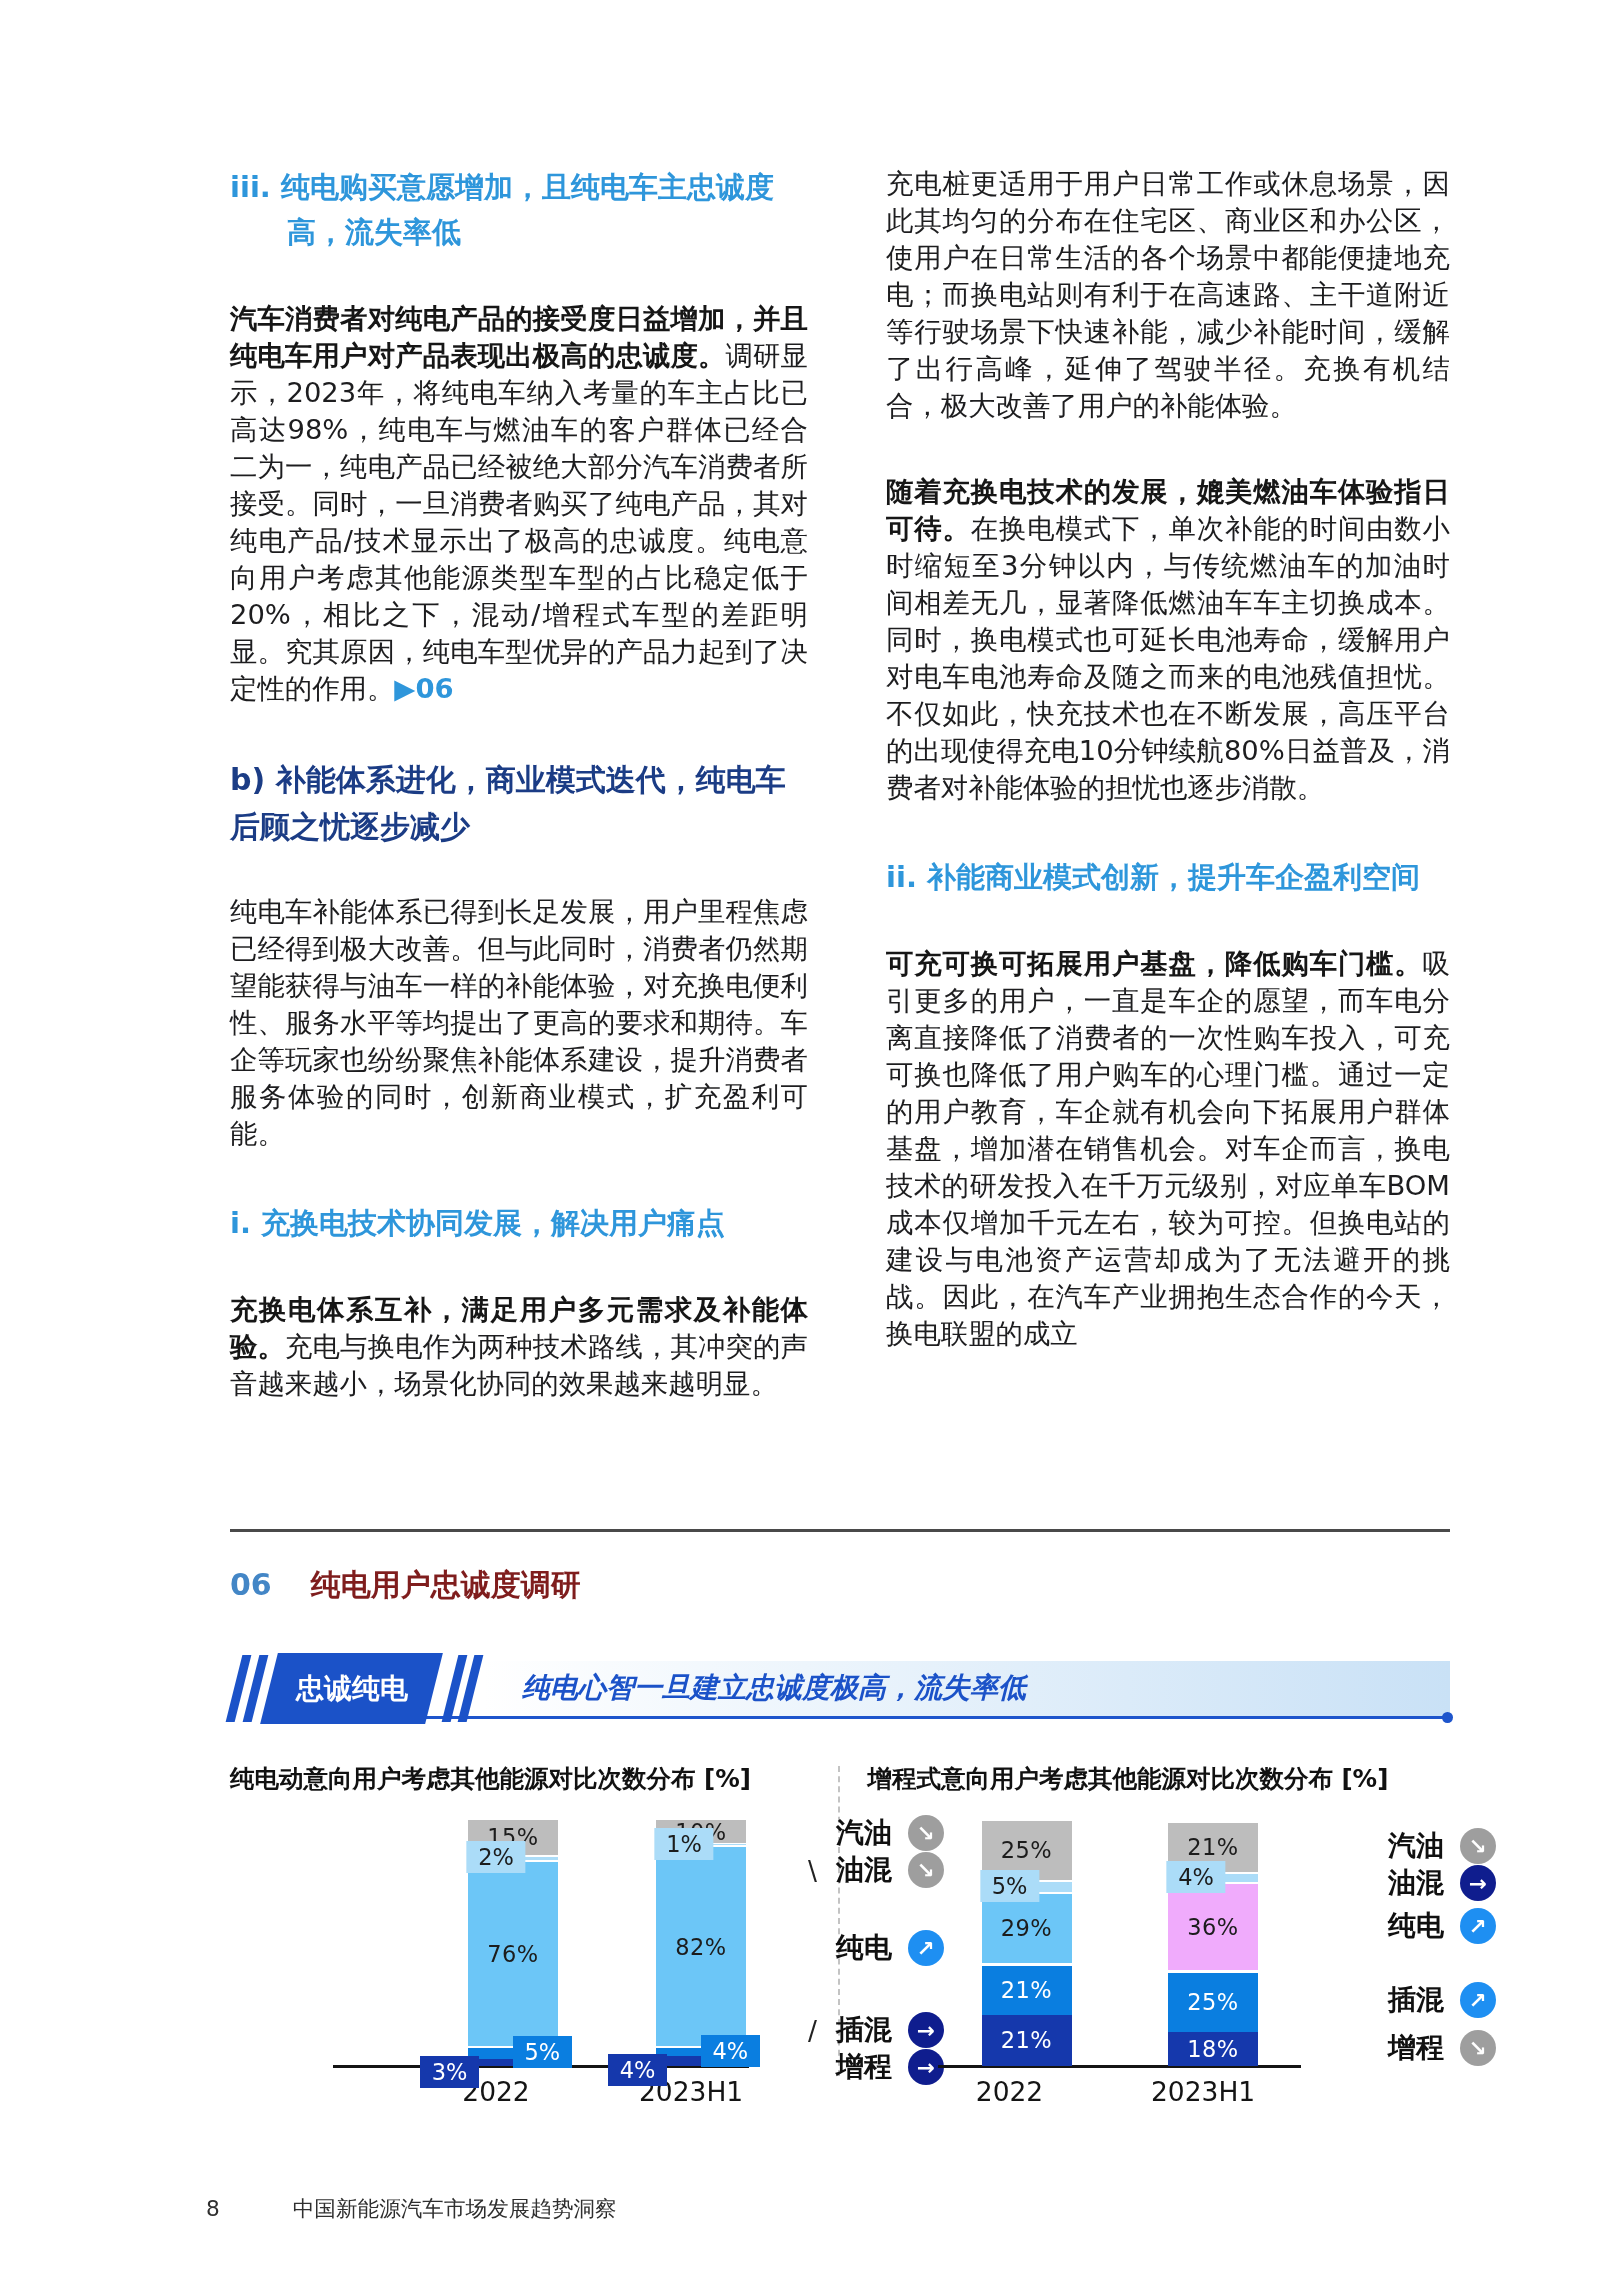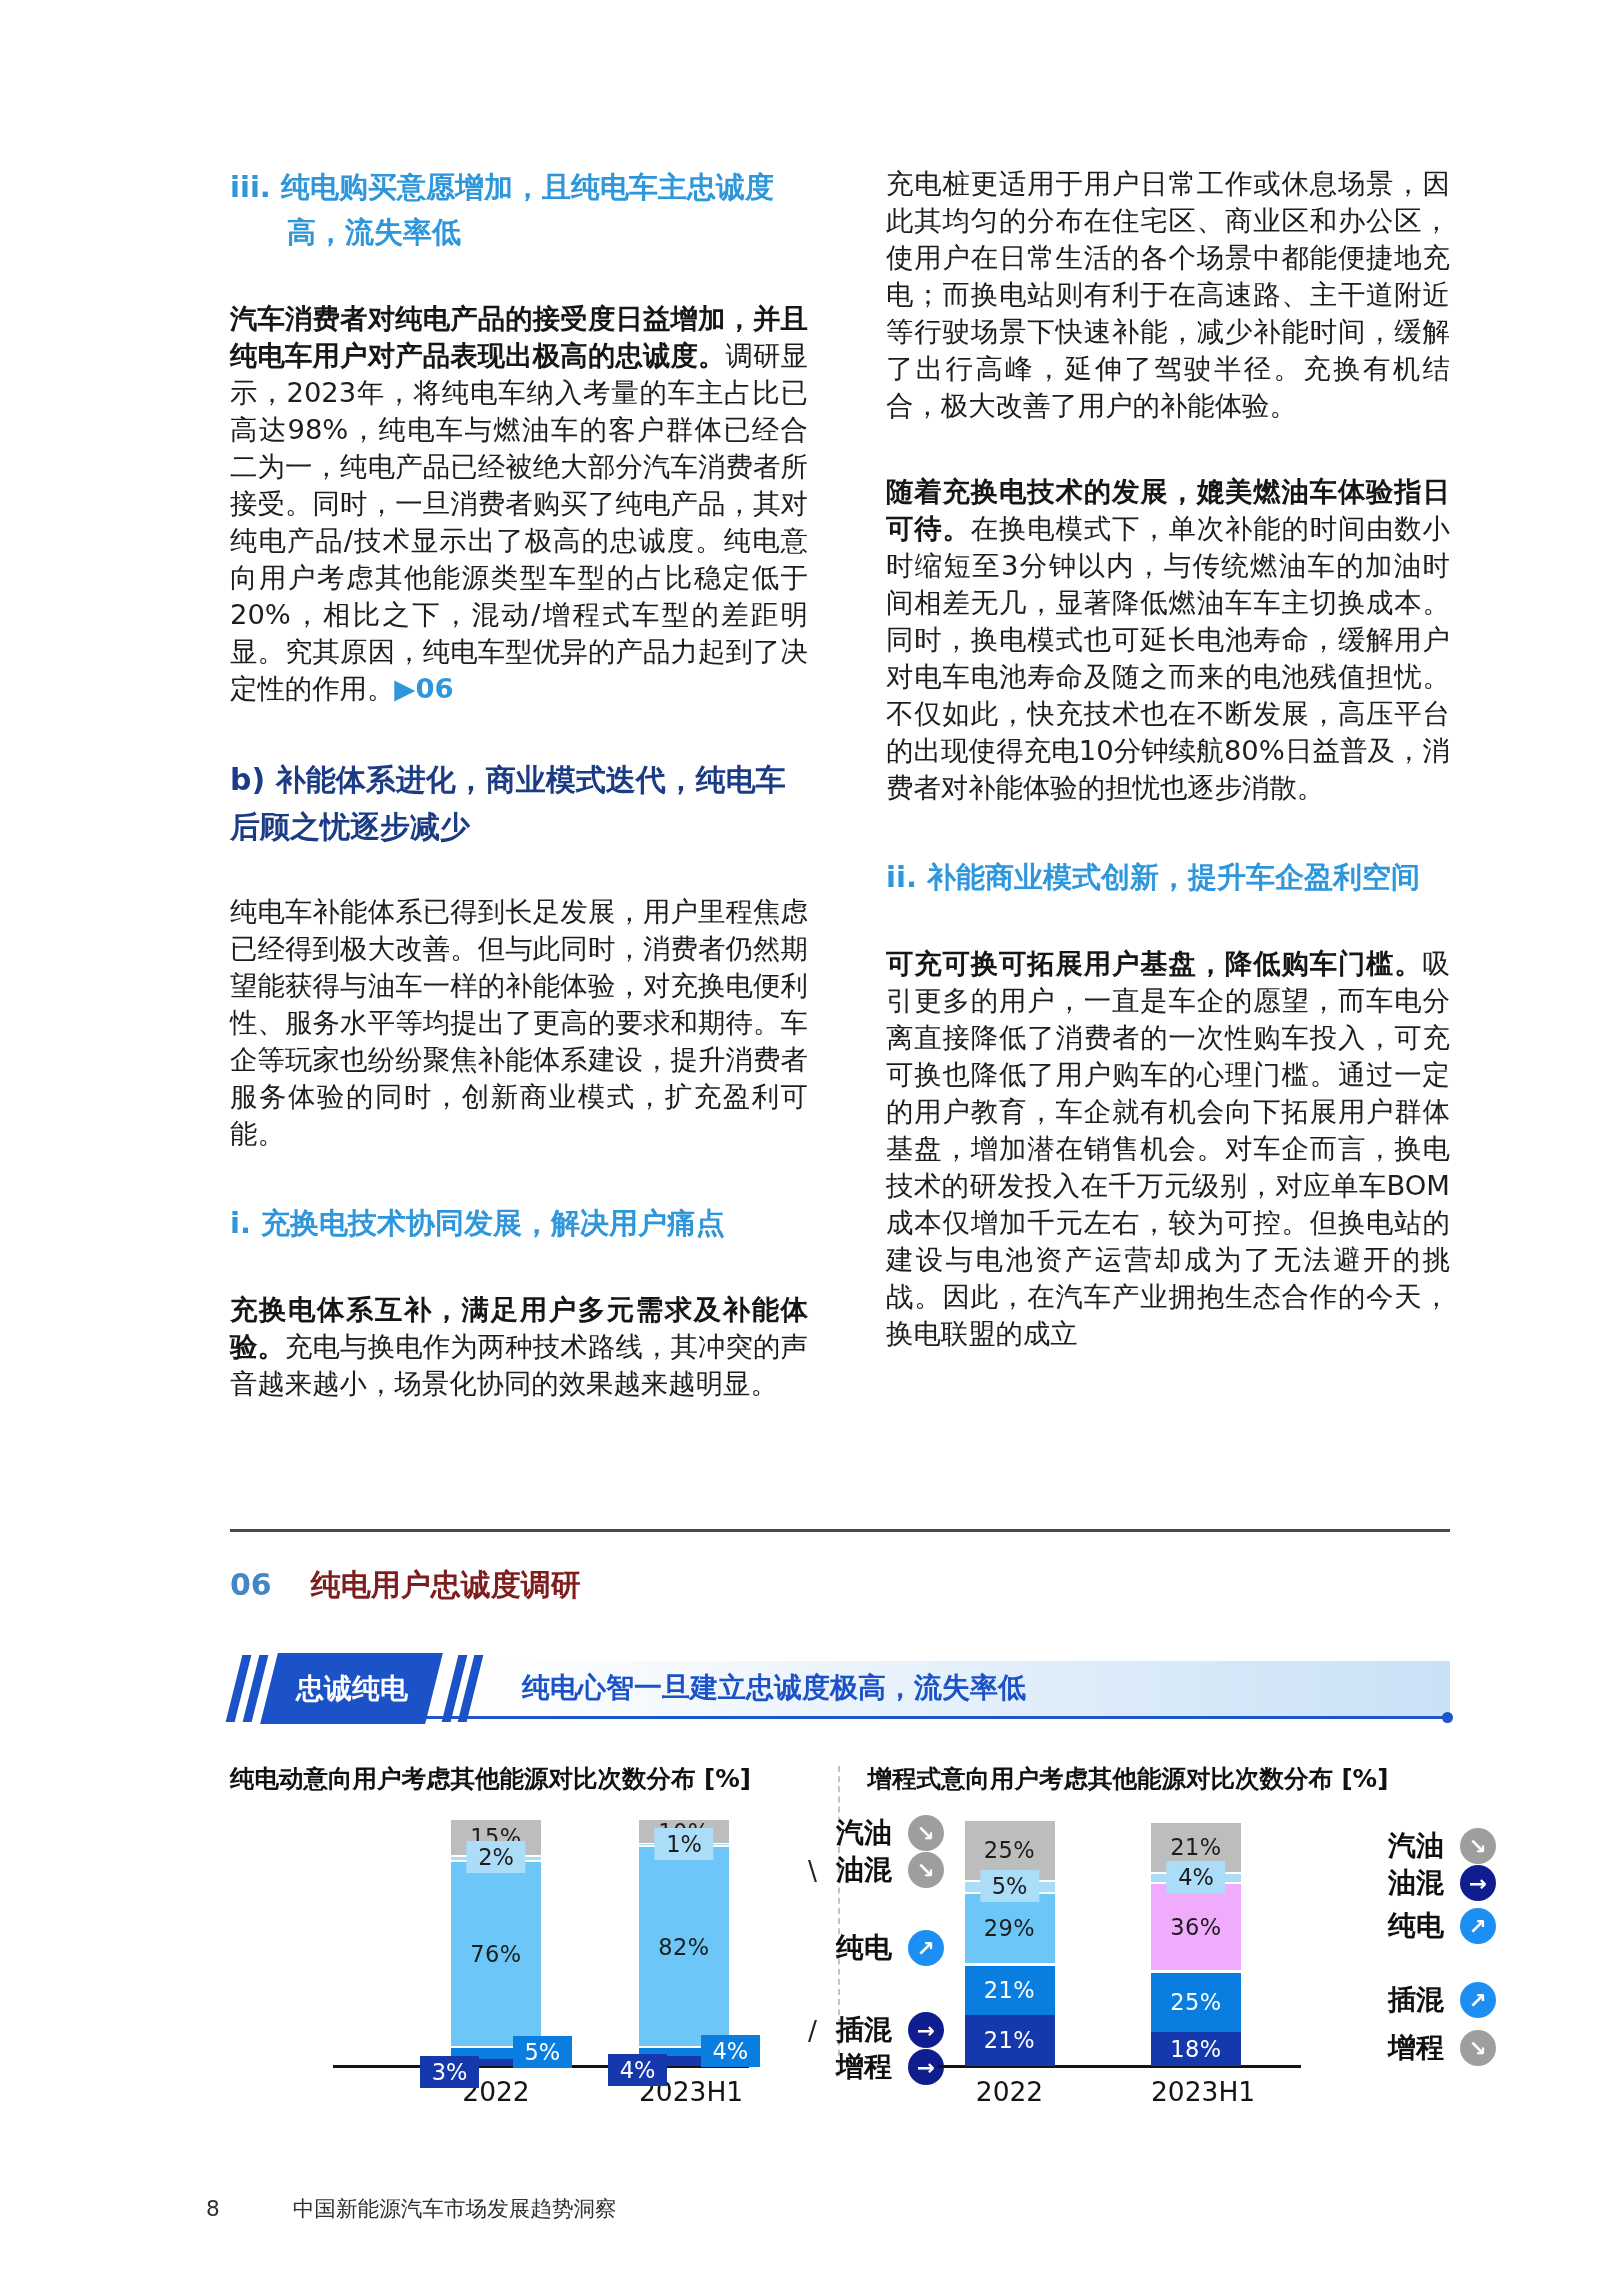--- a/index.html
+++ b/index.html
@@ -40,21 +40,21 @@
   .fig-head{display:flex;align-items:baseline;gap:39px;margin-top:33px;}
   .fig-num{color:#4386c6;font-size:30px;font-weight:bold;}
   .fig-title{color:#7f1d1d;font-size:30px;font-weight:bold;}
   
   .banner{position:relative;height:82px;margin-top:49px;}
   .banner .band{
     position:absolute;left:253px;right:0;top:5.9px;height:55px;
     background:linear-gradient(to right,#ffffff,#c9e1f6);
     display:flex;align-items:center;
   }
-  .banner .band span{color:#1b52c8;font-size:28px;font-weight:bold;padding-left:39px;}
+  .banner .band span{color:#1b52c8;font-size:28px;font-weight:bold;padding-left:39px;font-style:italic;}
   .banner .underline{
     position:absolute;left:165px;right:0;top:61px;height:2.9px;background:#1e55cc;
   }
   .banner .underline .dot{
     position:absolute;right:-2.9px;top:-3.9px;width:10.8px;height:10.8px;border-radius:50%;
     background:#1e55cc;
   }
   .stripe{
     position:absolute;top:0;width:8.8px;height:67px;background:#1b52c8;
     transform:skewX(-14deg);
@@ -73,21 +73,21 @@
   .chart-half{width:608px;}
   .chart-half.rhs{width:610px;}
   .divider{width:0;border-left:2px dashed #c3c3c3;margin:3.9px 0 0 0;}
   .chart-title{font-size:24.5px;font-weight:bold;color:#111;line-height:33px;}
   .chart-title-pad{padding-left:0px;}
   .plot-wrap{display:flex;margin-top:25.5px;}
   .plot{position:relative;height:245px;flex:none;}
   .axis{position:absolute;left:0;right:0;bottom:-2px;height:2.5px;background:#141414;}
   .bar{position:absolute;bottom:0;width:90px;}
   .seg{
-    position:absolute;left:0;width:100%;box-sizing:border-box;border-top:2.9px solid #fff;
+    position:absolute;left:17px;width:100%;box-sizing:border-box;border-top:2.9px solid #fff;
     display:flex;align-items:center;justify-content:center;
   }
   .seg.first{border-top:none;}
   .seg-label{font-size:22.5px;letter-spacing:0.5px;}
   .badge{
     position:absolute;z-index:3;font-size:22.5px;line-height:22.5px;padding:4.9px 11.8px;white-space:nowrap;
   }
   .cat-label{
     position:absolute;top:255px;width:90px;text-align:center;font-size:26.5px;color:#141414;
   }

